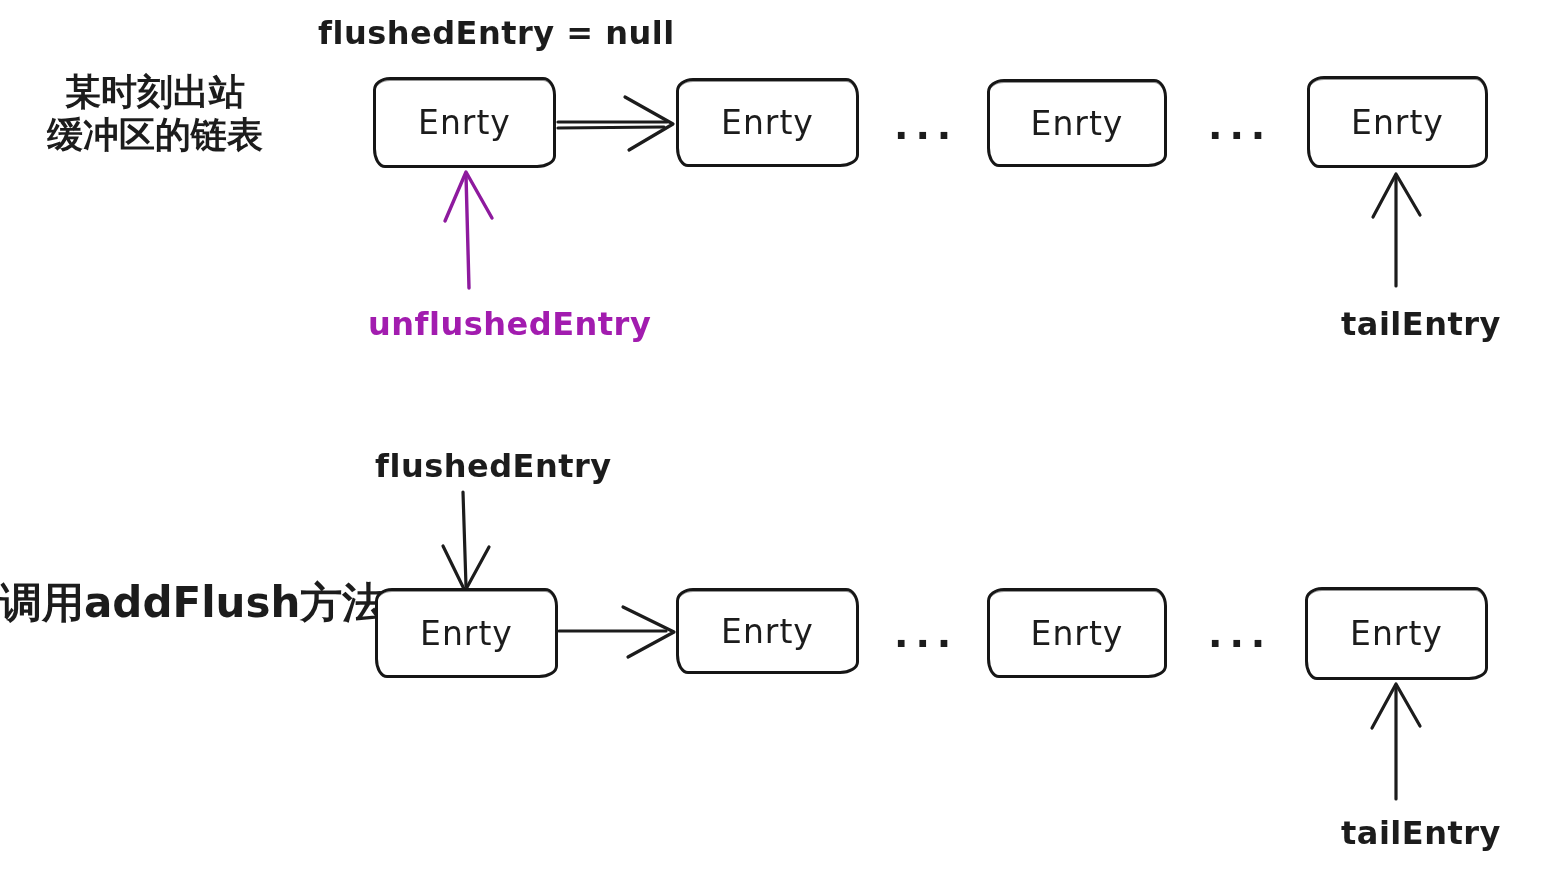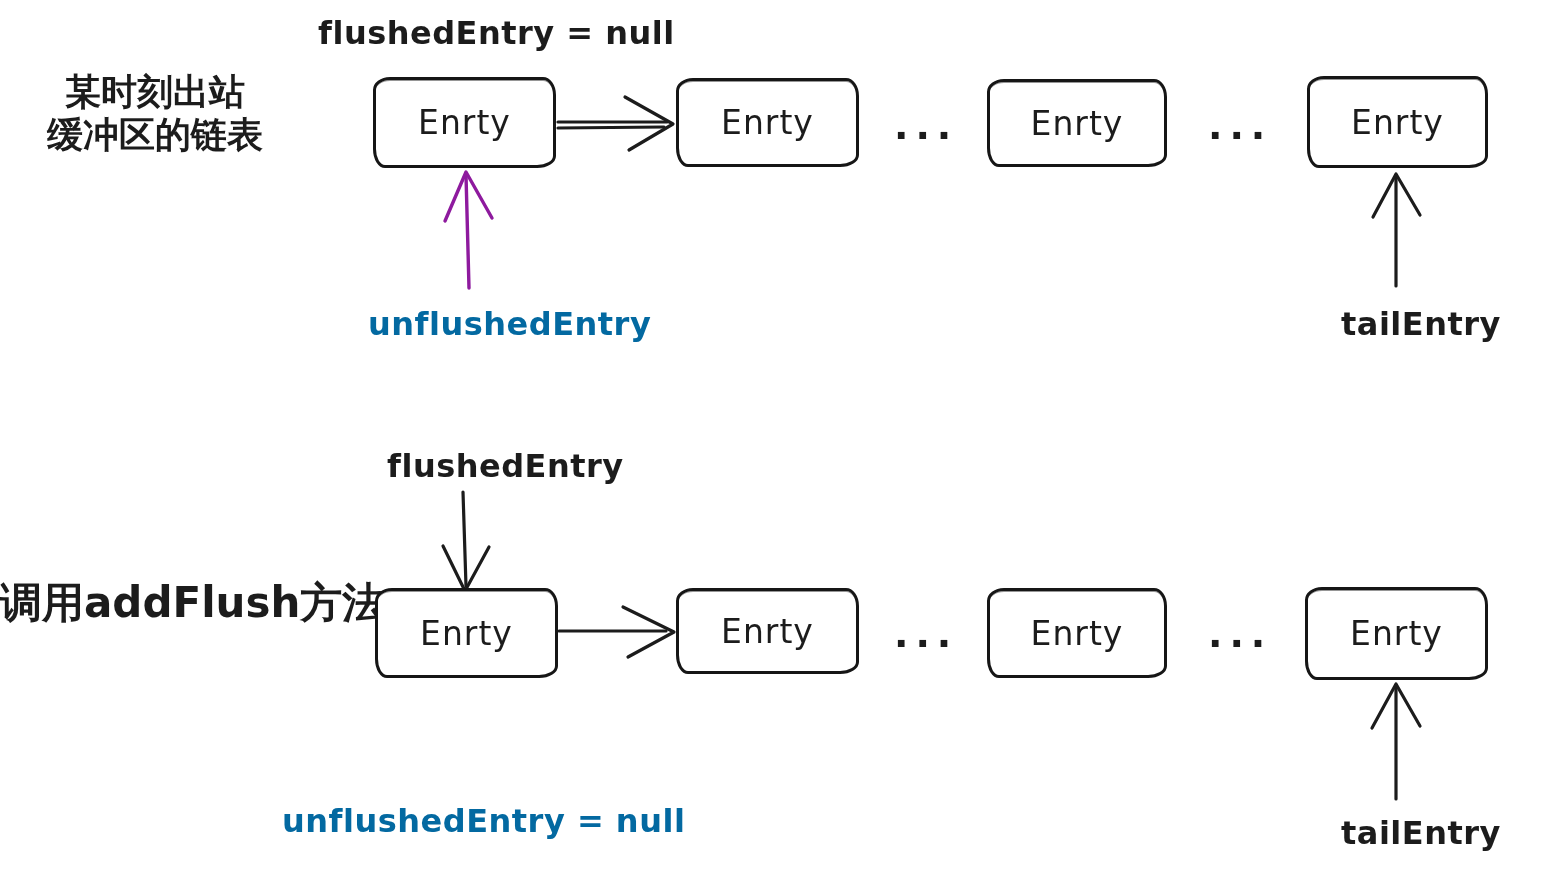--- a/index.html
+++ b/index.html
@@ -33,21 +33,21 @@
     background: #ffffff;
     display: flex;
     align-items: center;
     justify-content: center;
     font-size: 33px;
     letter-spacing: 1px;
     box-shadow: inset 0 2px 0 -1px rgba(22,22,22,0.45);
   }
   .label { position: absolute; white-space: nowrap; }
   .code-label { font-size: 32px; font-weight: 600; letter-spacing: 0.5px; }
-  .purple-text { color: #0369a1; text-align: right; }
+  .purple-text { color: #a21caf; text-align: right; }
   .cn-label { text-align: center; font-weight: 600; }
   .cn-top { left: 15px; top: 70px; width: 280px; font-size: 36px; line-height: 43px; }
   .cn-bottom { left: 0px; top: 583px; width: 330px; font-size: 42px; line-height: 40px; }
   .ellipsis { font-size: 38px; font-weight: 700; letter-spacing: 7px; }
 </style>
 </head>
 <body>
 
 <div class="canvas">
 
@@ -97,31 +97,30 @@
   <div class="node" style="left:987px; top:79px; width:180px; height:88px;">Enrty</div>
   <div class="node" style="left:1307px; top:76px; width:181px; height:92px;">Enrty</div>
 
   <div class="label ellipsis" style="left:894px; top:104px;">...</div>
   <div class="label ellipsis" style="left:1208px; top:104px;">...</div>
 
   <div class="label code-label purple-text" style="left:368px; top:305px;">unflushedEntry</div>
 
   <div class="label code-label" style="left:1341px; top:305px;">tailEntry</div>
 
-  <div class="label code-label" style="left:375px; top:447px;margin-left:12px;">flushedEntry</div>
+  <div class="label code-label" style="left:375px; top:447px;">flushedEntry</div>
 
   <div class="label cn-label cn-bottom">
     <div>调用addFlush方法</div>
   </div>
 
   <div class="node" style="left:375px; top:588px; height:90px;">Enrty</div>
   <div class="node" style="left:676px; top:588px; height:86px;">Enrty</div>
   <div class="node" style="left:987px; top:588px; width:180px; height:90px;">Enrty</div>
   <div class="node" style="left:1305px; top:587px; height:93px;">Enrty</div>
 
   <div class="label ellipsis" style="left:894px; top:612px;">...</div>
   <div class="label ellipsis" style="left:1208px; top:612px;">...</div>
 
-  <div class="label code-label purple-text" style="left:282px; top:802px;">unflushedEntry = null</div>
 
   <div class="label code-label" style="left:1341px; top:814px;">tailEntry</div>
 
 </div>
 
 </body></html>

